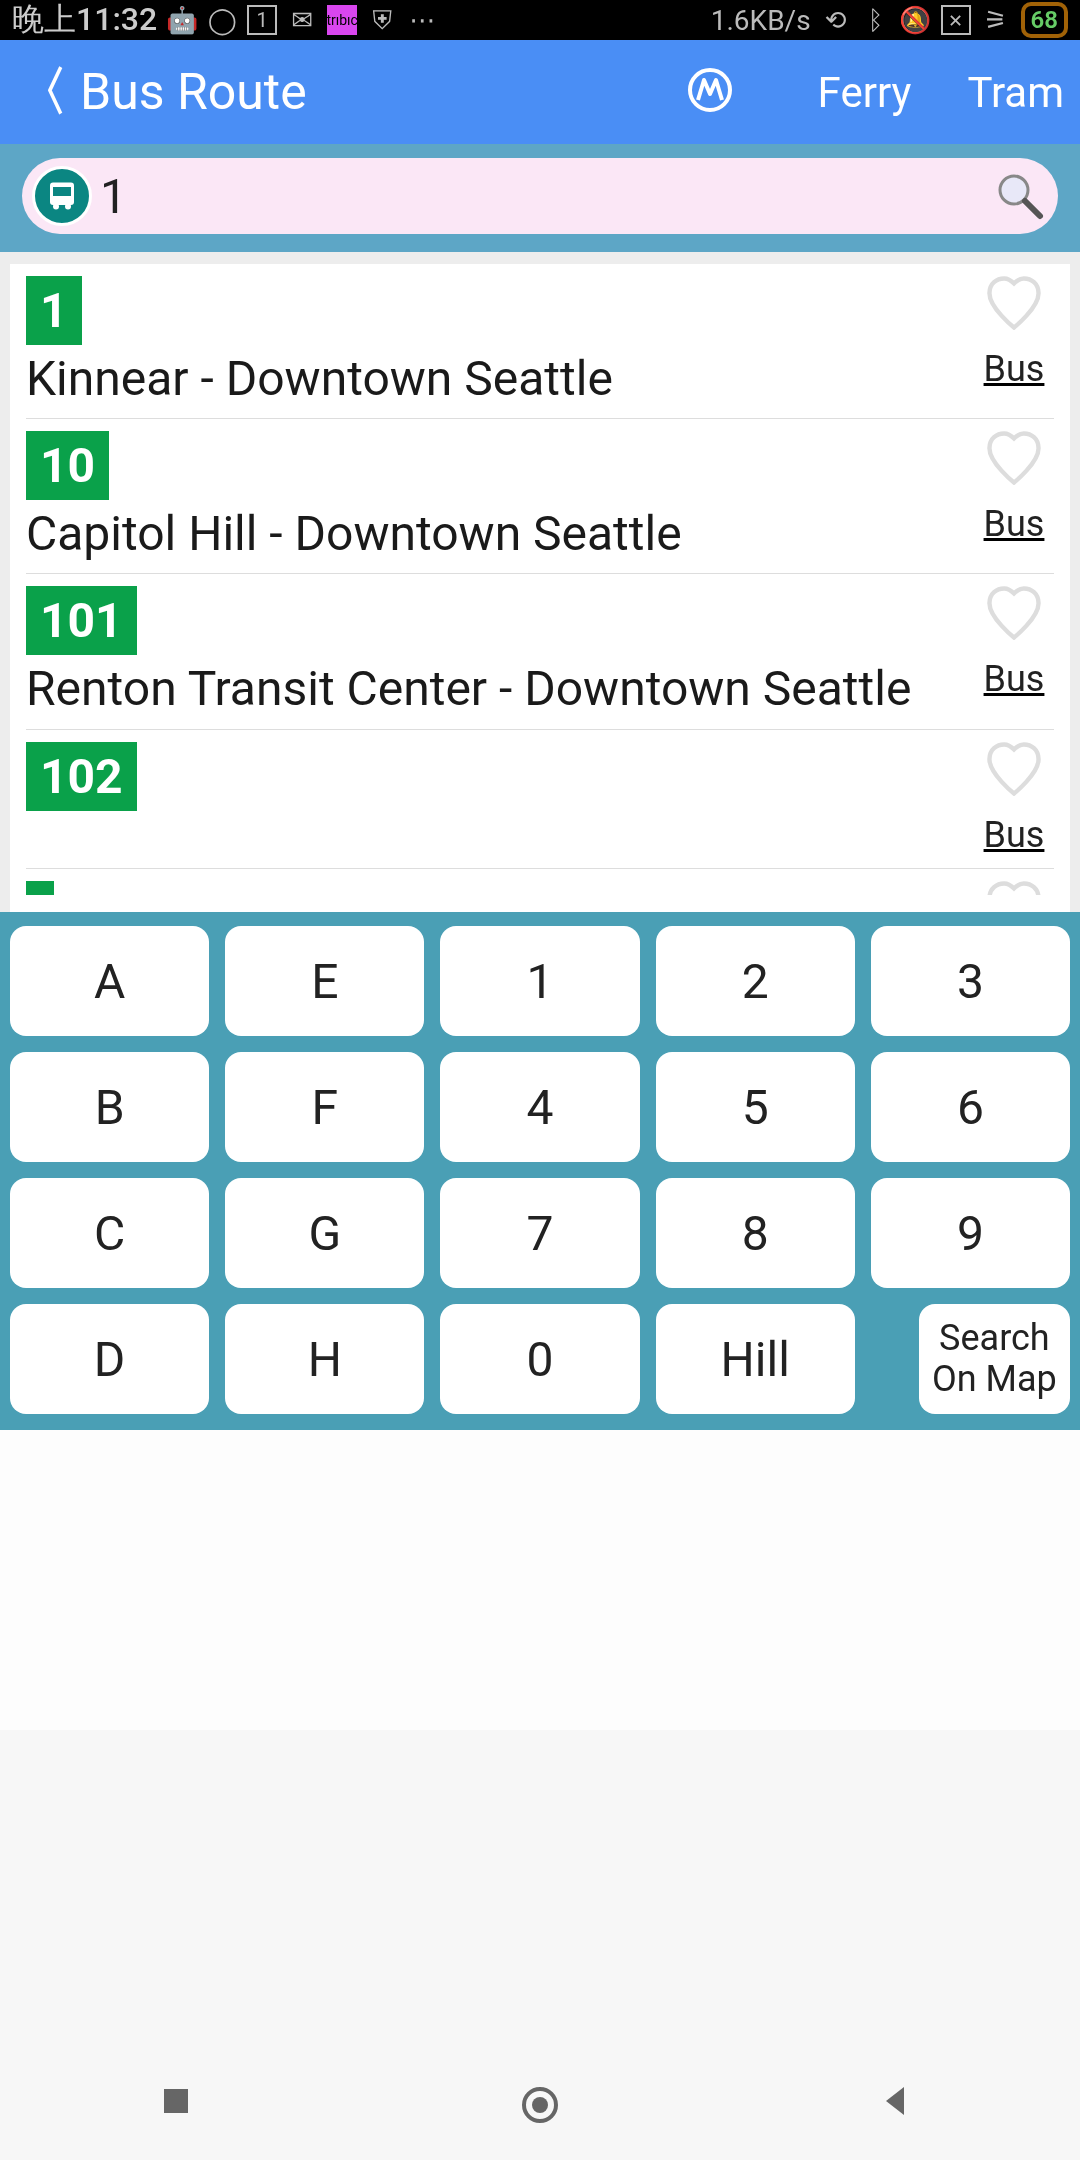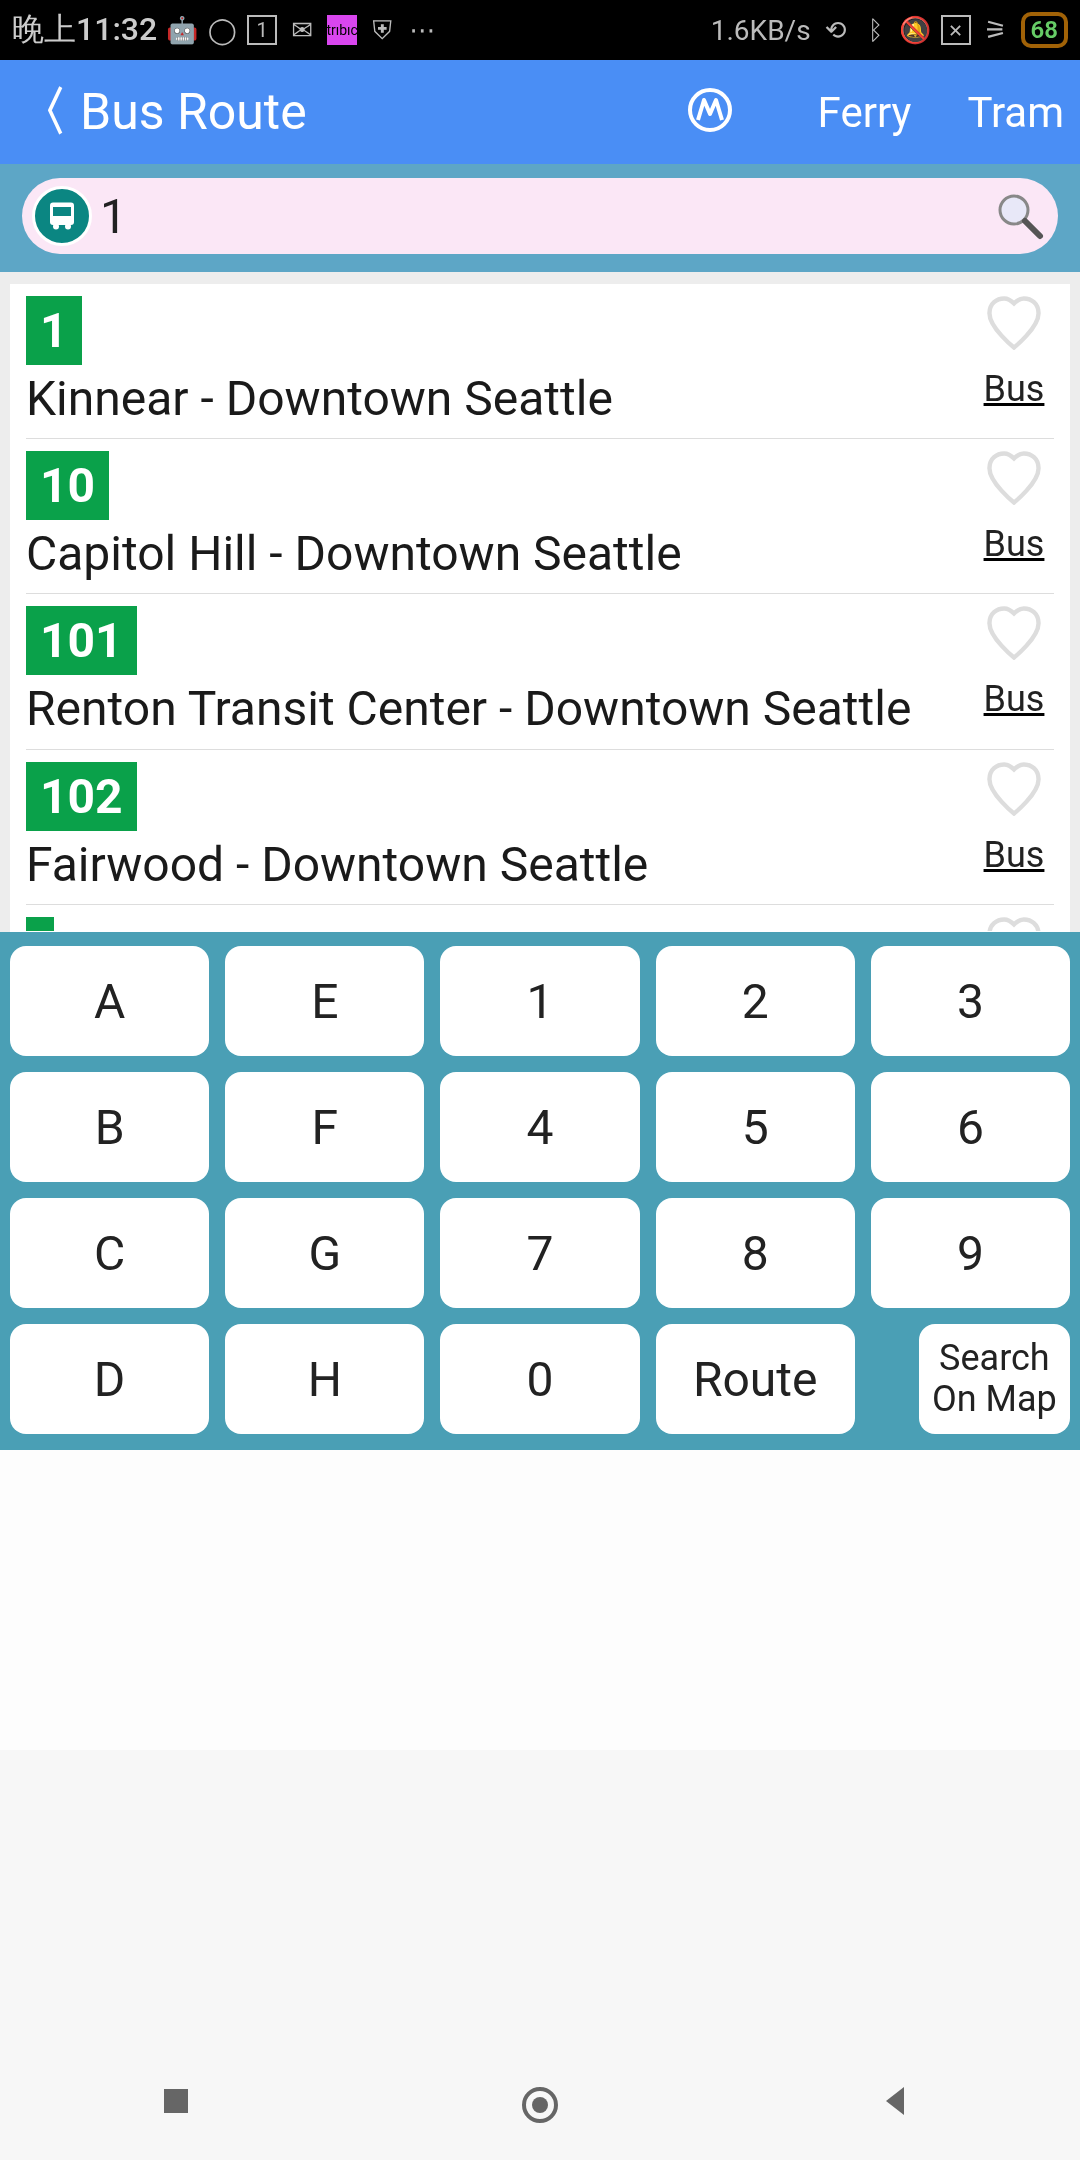--- a/index.html
+++ b/index.html
@@ -1,20 +1,20 @@
 <!DOCTYPE html>
 <html><head>
 <meta charset="utf-8">
 <style>
   * { margin: 0; padding: 0; box-sizing: border-box; font-family: -apple-system, BlinkMacSystemFont, "Segoe UI", Roboto, sans-serif; }
   html, body { width: 1080px; height: 2160px; background: #f7f7f7; overflow: hidden; }
 
   
   .status-bar {
-    height: 60px;
+    height: 40px;
     background: #000;
     color: #bbb;
     display: flex;
     align-items: center;
     justify-content: space-between;
     padding: 0 12px;
     font-size: 30px;
   }
   .status-left, .status-right { display: flex; align-items: center; gap: 10px; }
   .status-left .time { font-size: 32px; font-weight: 500; color:#ccc;}
@@ -252,21 +252,20 @@
               <path d="M12 21 C12 21 2 13 2 7 C2 3 5 1 8 1 C10 1 12 3 12 3 C12 3 14 1 16 1 C19 1 22 3 22 7 C22 13 12 21 12 21 Z" fill="none" stroke="#ddd" stroke-width="1.8"></path>
             </svg>
         </span>
         <span class="route-type">Bus</span>
       </div>
     </div>
 
     <div class="route-item">
       <div class="route-main">
         <span class="route-badge">102</span>
-        <div class="route-desc">Fairwood - Downtown Seattle</div>
       </div>
       <div class="route-side">
         <span class="heart">
           <svg width="60" height="54" viewBox="0 0 24 22">
               <path d="M12 21 C12 21 2 13 2 7 C2 3 5 1 8 1 C10 1 12 3 12 3 C12 3 14 1 16 1 C19 1 22 3 22 7 C22 13 12 21 12 21 Z" fill="none" stroke="#ddd" stroke-width="1.8"></path>
             </svg>
         </span>
         <span class="route-type">Bus</span>
       </div>
     </div>
@@ -302,21 +301,21 @@
 
   <button>C</button>
   <button>G</button>
   <button>7</button>
   <button>8</button>
   <button>9</button>
 
   <button>D</button>
   <button>H</button>
   <button>0</button>
-  <button>Route</button>
+  <button>Hill</button>
   <button class="small-text">Search On Map</button>
 </div>
 
 <div class="blank-gap"></div>
 
 <div class="sysnav">
   <span class="nav-ic">
     <svg width="40" height="40" viewBox="0 0 40 40">
         <rect x="8" y="8" width="24" height="24" fill="#666"></rect>
       </svg>

